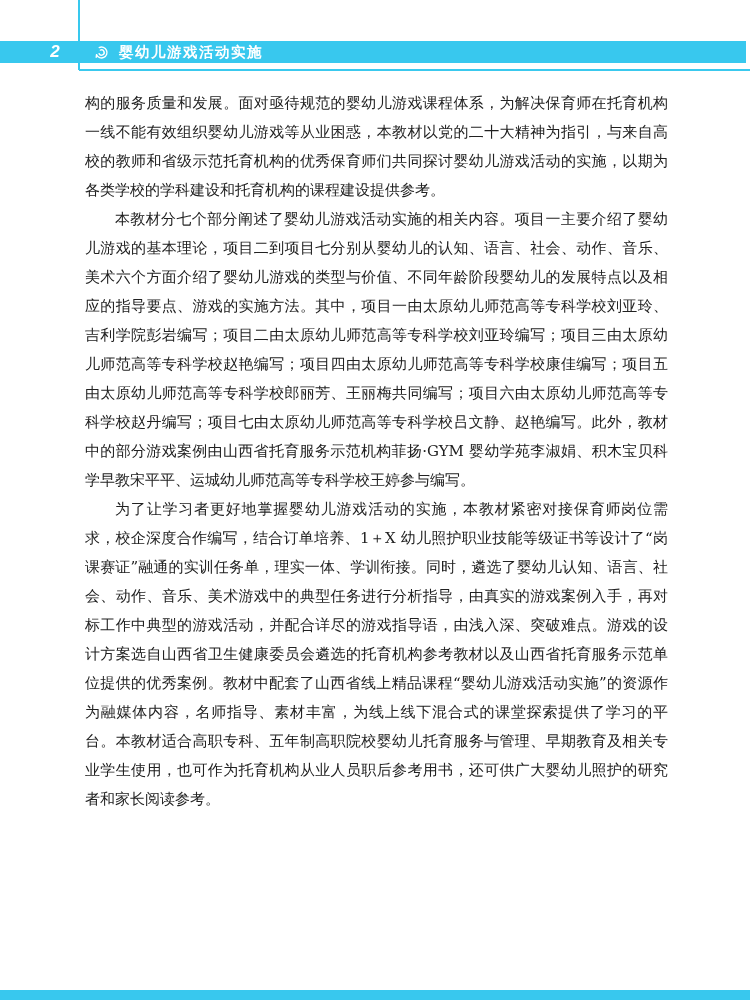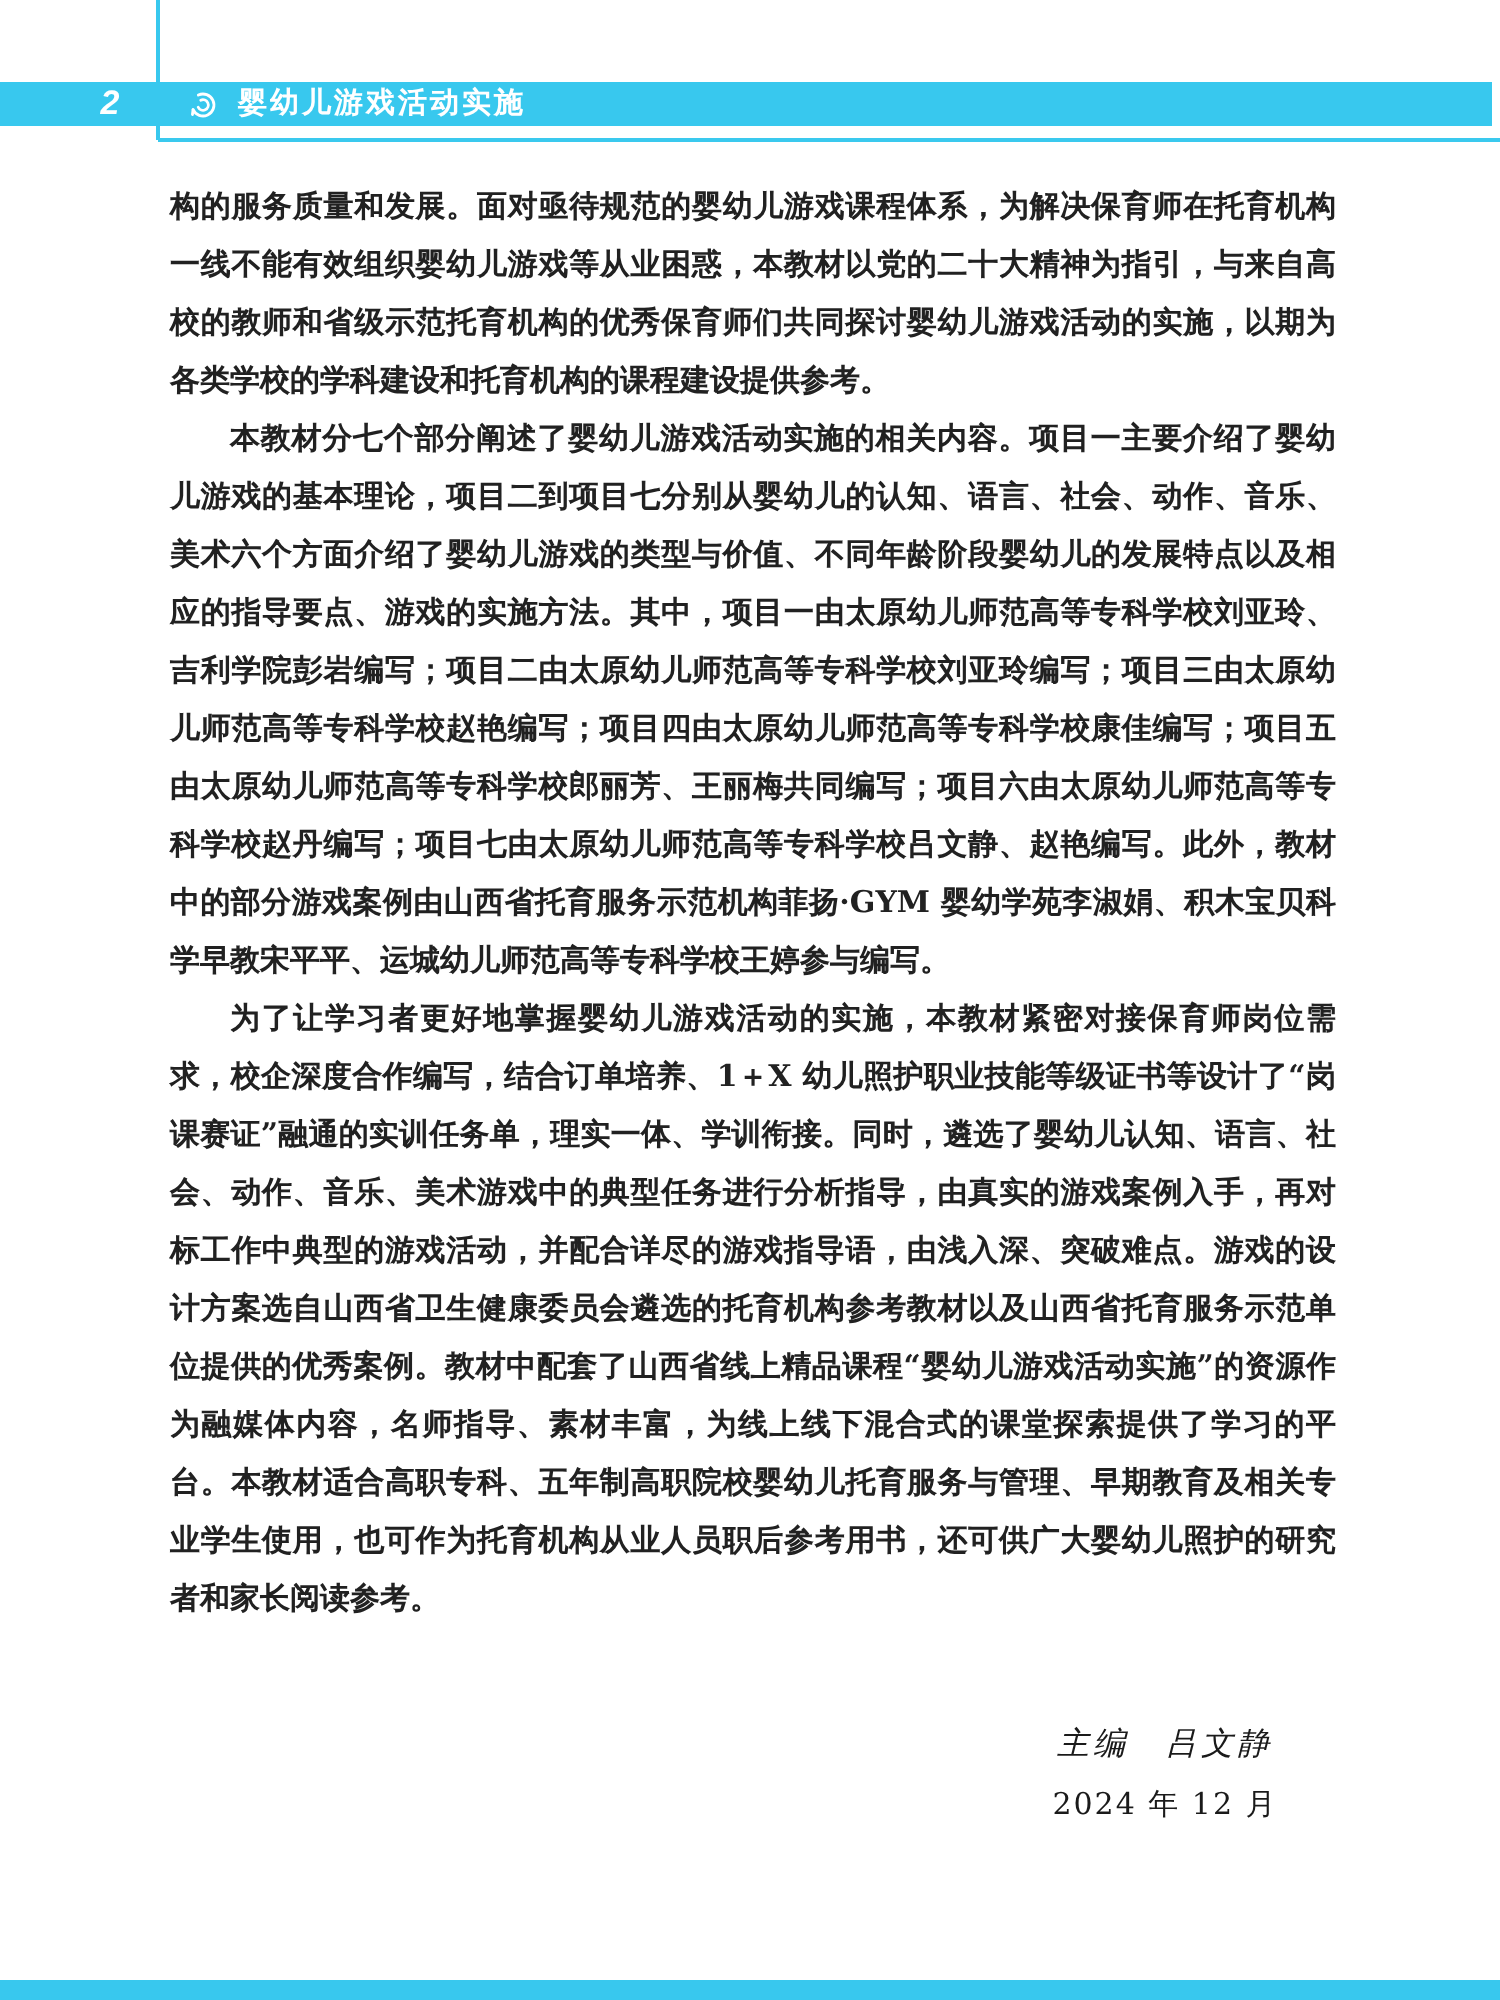--- a/index.html
+++ b/index.html
@@ -19,21 +19,21 @@
     position:absolute;left:119px;top:41px;height:39px;line-height:23px;
     color:#ffffff;font-family:"Liberation Sans",sans-serif;font-weight:bold;
     font-size:14.5px;letter-spacing:1.5px;white-space:nowrap;
   }
   .underline{position:absolute;left:79px;top:69px;width:671px;height:2px;background:#3ac9ee;}
   .content{
     position:absolute;left:85px;top:89px;width:583px;
     color:#212121;font-size:15px;line-height:29px;text-align:justify;
     text-justify:inter-ideograph;
   }
-  .content p{margin:0;padding:0;text-indent:2em;font-weight:bold;}
+  .content p{margin:0;padding:0;text-indent:2em;}
   .content p.no-indent{text-indent:0;}
   .sig{
     position:absolute;left:495px;top:857px;width:175px;text-align:center;color:#1a1a1a;
   }
   .sig-name{font-style:italic;font-size:16px;line-height:30px;letter-spacing:2px;}
   .sig-date{font-size:15px;line-height:30px;letter-spacing:1px;}
   .footer-band{position:absolute;left:0;top:990px;width:750px;height:10px;background:#38c8ee;}
 </style>
 </head>
 <body>
@@ -57,20 +57,16 @@
   <div class="band-title">婴幼儿游戏活动实施</div>
 
   <div class="underline"></div>
 
   <div class="content">
     <p class="no-indent">构的服务质量和发展。面对亟待规范的婴幼儿游戏课程体系，为解决保育师在托育机构一线不能有效组织婴幼儿游戏等从业困惑，本教材以党的二十大精神为指引，与来自高校的教师和省级示范托育机构的优秀保育师们共同探讨婴幼儿游戏活动的实施，以期为各类学校的学科建设和托育机构的课程建设提供参考。</p>
     <p>本教材分七个部分阐述了婴幼儿游戏活动实施的相关内容。项目一主要介绍了婴幼儿游戏的基本理论，项目二到项目七分别从婴幼儿的认知、语言、社会、动作、音乐、美术六个方面介绍了婴幼儿游戏的类型与价值、不同年龄阶段婴幼儿的发展特点以及相应的指导要点、游戏的实施方法。其中，项目一由太原幼儿师范高等专科学校刘亚玲、吉利学院彭岩编写；项目二由太原幼儿师范高等专科学校刘亚玲编写；项目三由太原幼儿师范高等专科学校赵艳编写；项目四由太原幼儿师范高等专科学校康佳编写；项目五由太原幼儿师范高等专科学校郎丽芳、王丽梅共同编写；项目六由太原幼儿师范高等专科学校赵丹编写；项目七由太原幼儿师范高等专科学校吕文静、赵艳编写。此外，教材中的部分游戏案例由山西省托育服务示范机构菲扬·GYM 婴幼学苑李淑娟、积木宝贝科学早教宋平平、运城幼儿师范高等专科学校王婷参与编写。</p>
     <p>为了让学习者更好地掌握婴幼儿游戏活动的实施，本教材紧密对接保育师岗位需求，校企深度合作编写，结合订单培养、1＋X 幼儿照护职业技能等级证书等设计了“岗课赛证”融通的实训任务单，理实一体、学训衔接。同时，遴选了婴幼儿认知、语言、社会、动作、音乐、美术游戏中的典型任务进行分析指导，由真实的游戏案例入手，再对标工作中典型的游戏活动，并配合详尽的游戏指导语，由浅入深、突破难点。游戏的设计方案选自山西省卫生健康委员会遴选的托育机构参考教材以及山西省托育服务示范单位提供的优秀案例。教材中配套了山西省线上精品课程“婴幼儿游戏活动实施”的资源作为融媒体内容，名师指导、素材丰富，为线上线下混合式的课堂探索提供了学习的平台。本教材适合高职专科、五年制高职院校婴幼儿托育服务与管理、早期教育及相关专业学生使用，也可作为托育机构从业人员职后参考用书，还可供广大婴幼儿照护的研究者和家长阅读参考。</p>
   </div>
 
-  <div class="sig">
-    <div class="sig-name">主编　吕文静</div>
-    <div class="sig-date">2024 年 12 月</div>
-  </div>
 
   <div class="footer-band"></div>
 
 </div>
 
 </body></html>

